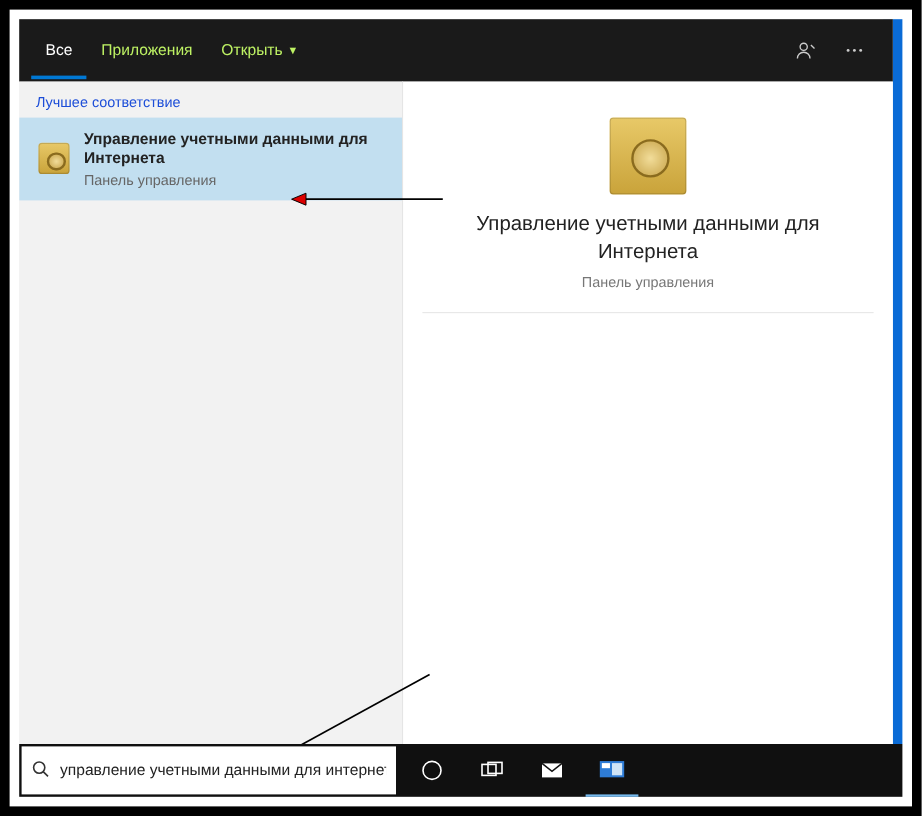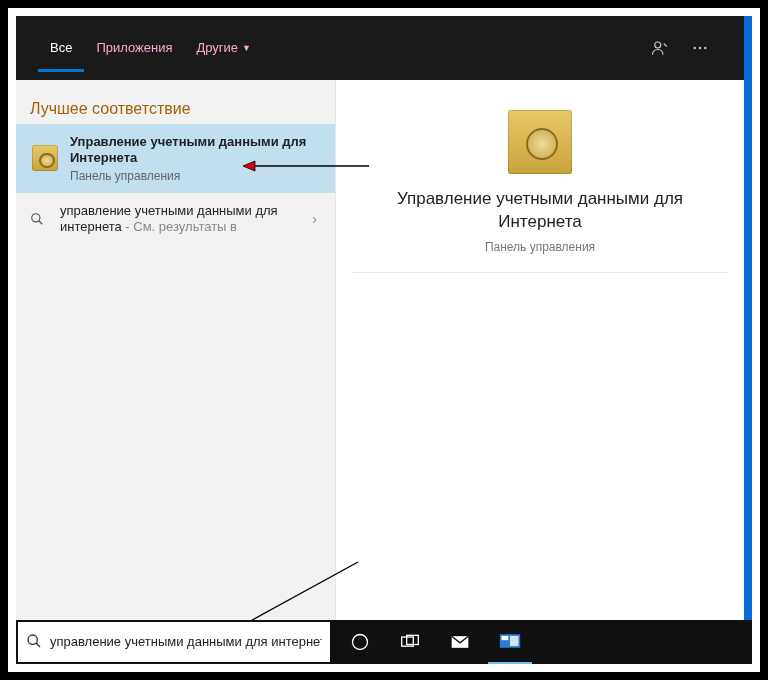--- a/index.html
+++ b/index.html
@@ -1,29 +1,29 @@
 <!DOCTYPE html>
 <html><head>
 <meta charset="utf-8">
 <style>
   * { box-sizing: border-box; margin: 0; padding: 0; font-family: "Segoe UI", Arial, sans-serif; }
   body { width: 768px; height: 680px; background: #000; overflow: hidden; position: relative; }
   .frame { position: absolute; left: 8px; top: 8px; right: 8px; bottom: 8px; background: #fff; }
   
   .panel { position: absolute; left: 8px; top: 8px; width: 728px; height: 620px; background: #f7f7f7; }
-  .header { background: #1a1a1a; height: 64px; display: flex; align-items: center; padding: 0 22px; color: #ccc; font-size: 13px; }
+  .header { background: #1a1a1a; height: 52px; display: flex; align-items: center; padding: 0 10px; color: #ccc; font-size: 13px; }
   .tabs { display: flex; gap: 0; flex: 1; }
-  .tab { padding: 16px 12px 14px; color: #f9a8d4; cursor: pointer; font-size: 13px; border-bottom: 3px solid transparent; }
+  .tab { padding: 16px 12px 14px; color: #bef264; cursor: pointer; font-size: 13px; border-bottom: 3px solid transparent; }
   .tab.active { color: #fff; border-bottom: 3px solid #0078d4; }
   .header-right { display: flex; gap: 8px; padding-right: 6px; }
   .hicon { width: 32px; height: 32px; display: flex; align-items: center; justify-content: center; color: #ccc; cursor: pointer; }
   .body { display: flex; height: calc(100% - 52px); }
   .left { width: 320px; background: #f2f2f2; border-right: 1px solid #e5e5e5; overflow: hidden; }
   .right { flex: 1; background: #fff; }
-  .section-label { padding: 20px 14px 6px; font-size: 16px; color: #a16207; }
+  .section-label { padding: 10px 14px 6px; font-size: 12px; color: #1d4ed8; }
   .result { display: flex; align-items: center; padding: 10px 14px; cursor: pointer; }
   .result.selected { background: #c2dff0; }
   .result .ricon { width: 30px; height: 30px; flex-shrink: 0; margin-right: 10px; display: flex; align-items: center; justify-content: center; }
   .result .rtext { flex: 1; }
   .result .rtitle { font-size: 13px; font-weight: 600; color: #222; line-height: 1.25; }
   .result .rsub { font-size: 12px; color: #666; margin-top: 2px; }
   .web-item { display: flex; align-items: center; padding: 10px 14px; cursor: pointer; }
   .web-item .wicon { width: 20px; margin-right: 10px; color: #555; text-align: center; }
   .web-item .wtext { flex: 1; font-size: 13px; color: #222; line-height: 1.3; }
   .web-item .wtext .gray { color: #888; }
@@ -58,21 +58,21 @@
 <body>
 
 <div class="frame">
   <div class="desk-right"></div>
 
   <div class="panel">
     <div class="header">
       <div class="tabs">
         <div class="tab active">Все</div>
         <div class="tab">Приложения</div>
-        <div class="tab"><span>Другие</span><span class="caret">▼</span></div>
+        <div class="tab"><span>Открыть</span><span class="caret">▼</span></div>
       </div>
       <div class="header-right">
         <div class="hicon">
           <svg width="18" height="18" viewBox="0 0 24 24" fill="none" stroke="currentColor" stroke-width="1.5">
               <circle cx="9" cy="8" r="4"></circle>
               <path d="M2 21c0-4 3-7 7-7s7 3 7 7"></path>
               <path d="M17 6l4 4"></path>
             </svg>
         </div>
         <div class="hicon">
@@ -89,30 +89,20 @@
       <div class="left">
         <div class="section-label">Лучшее соответствие</div>
         <div class="result selected">
           <div class="ricon">
               <div class="safe safe-sm"></div>
             </div>
           <div class="rtext">
             <div class="rtitle">Управление учетными данными для Интернета</div>
             <div class="rsub">Панель управления</div>
           </div>
-        </div>
-        <div class="web-item">
-          <div class="wicon">
-            <svg width="14" height="14" viewBox="0 0 24 24" fill="none" stroke="#555" stroke-width="2">
-                <circle cx="10" cy="10" r="7"></circle>
-                <line x1="21" y1="21" x2="15" y2="15"></line>
-              </svg>
-          </div>
-          <div class="wtext"><span>управление учетными данными для интернета</span><span class="gray"> - См. результаты в</span></div>
-          <div class="chev">›</div>
         </div>
       </div>
 
       <div class="right">
         <div class="preview">
           <div class="big-icon">
               <div class="safe"></div>
             </div>
           <div class="ptitle">Управление учетными данными для Интернета</div>
           <div class="psub">Панель управления</div>

